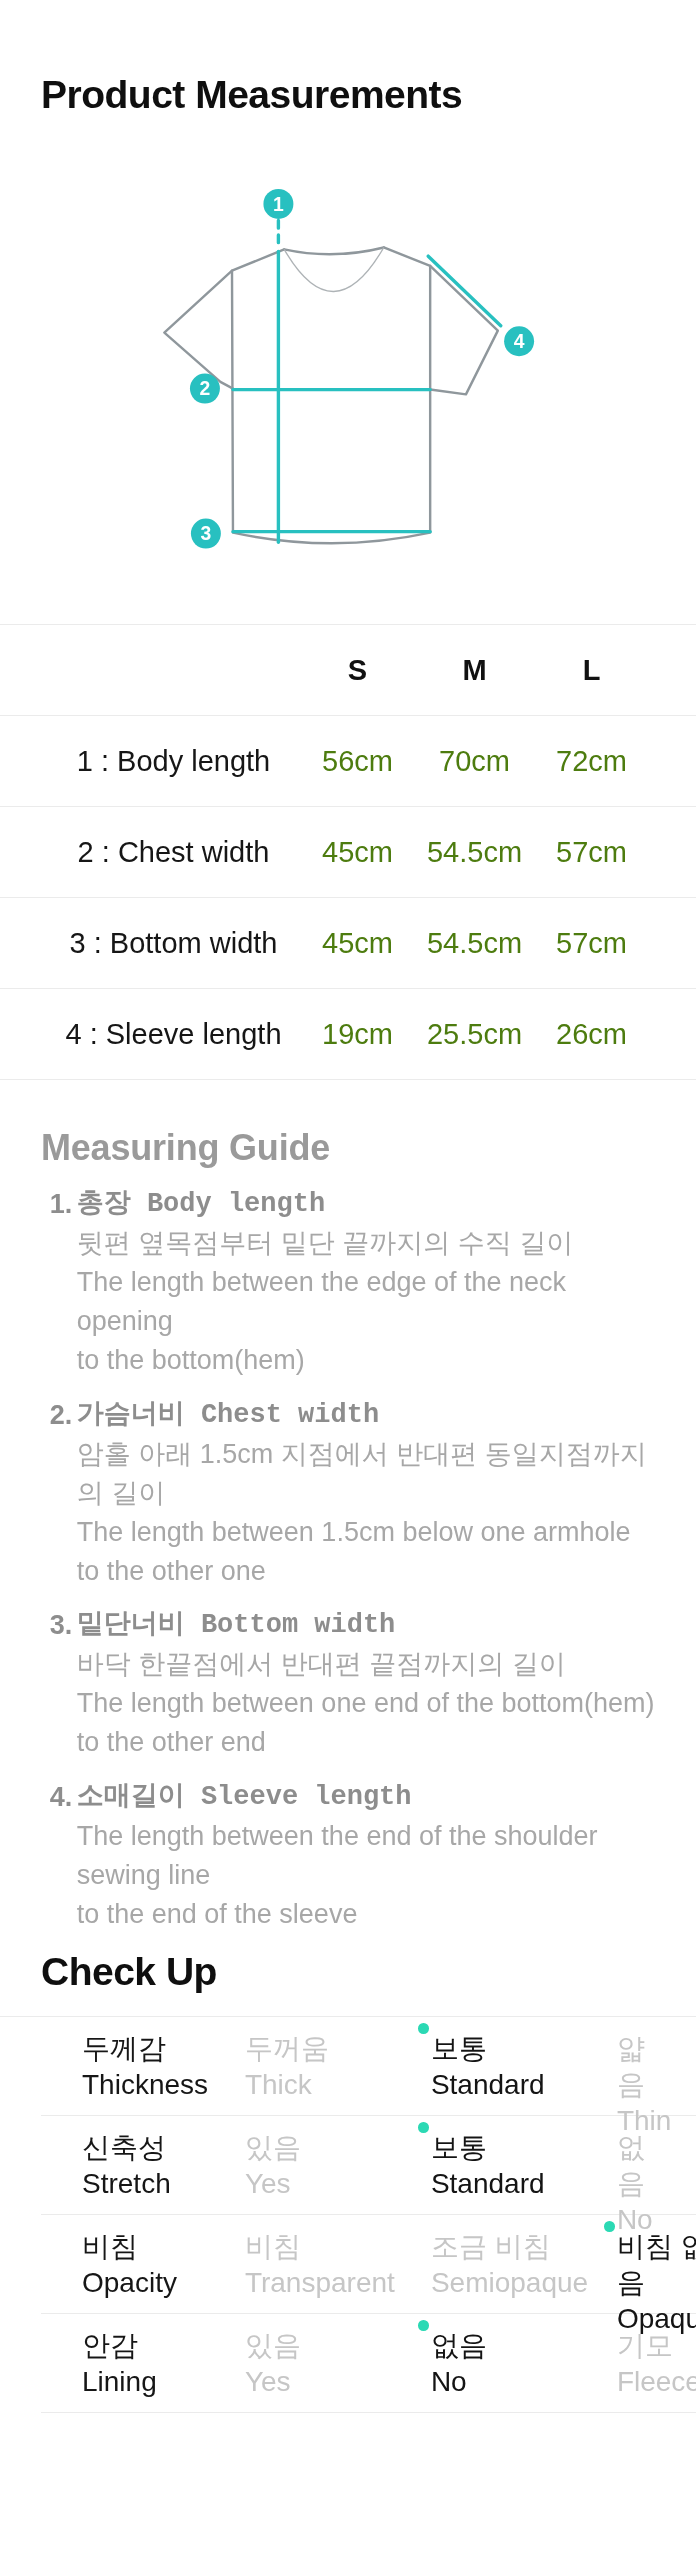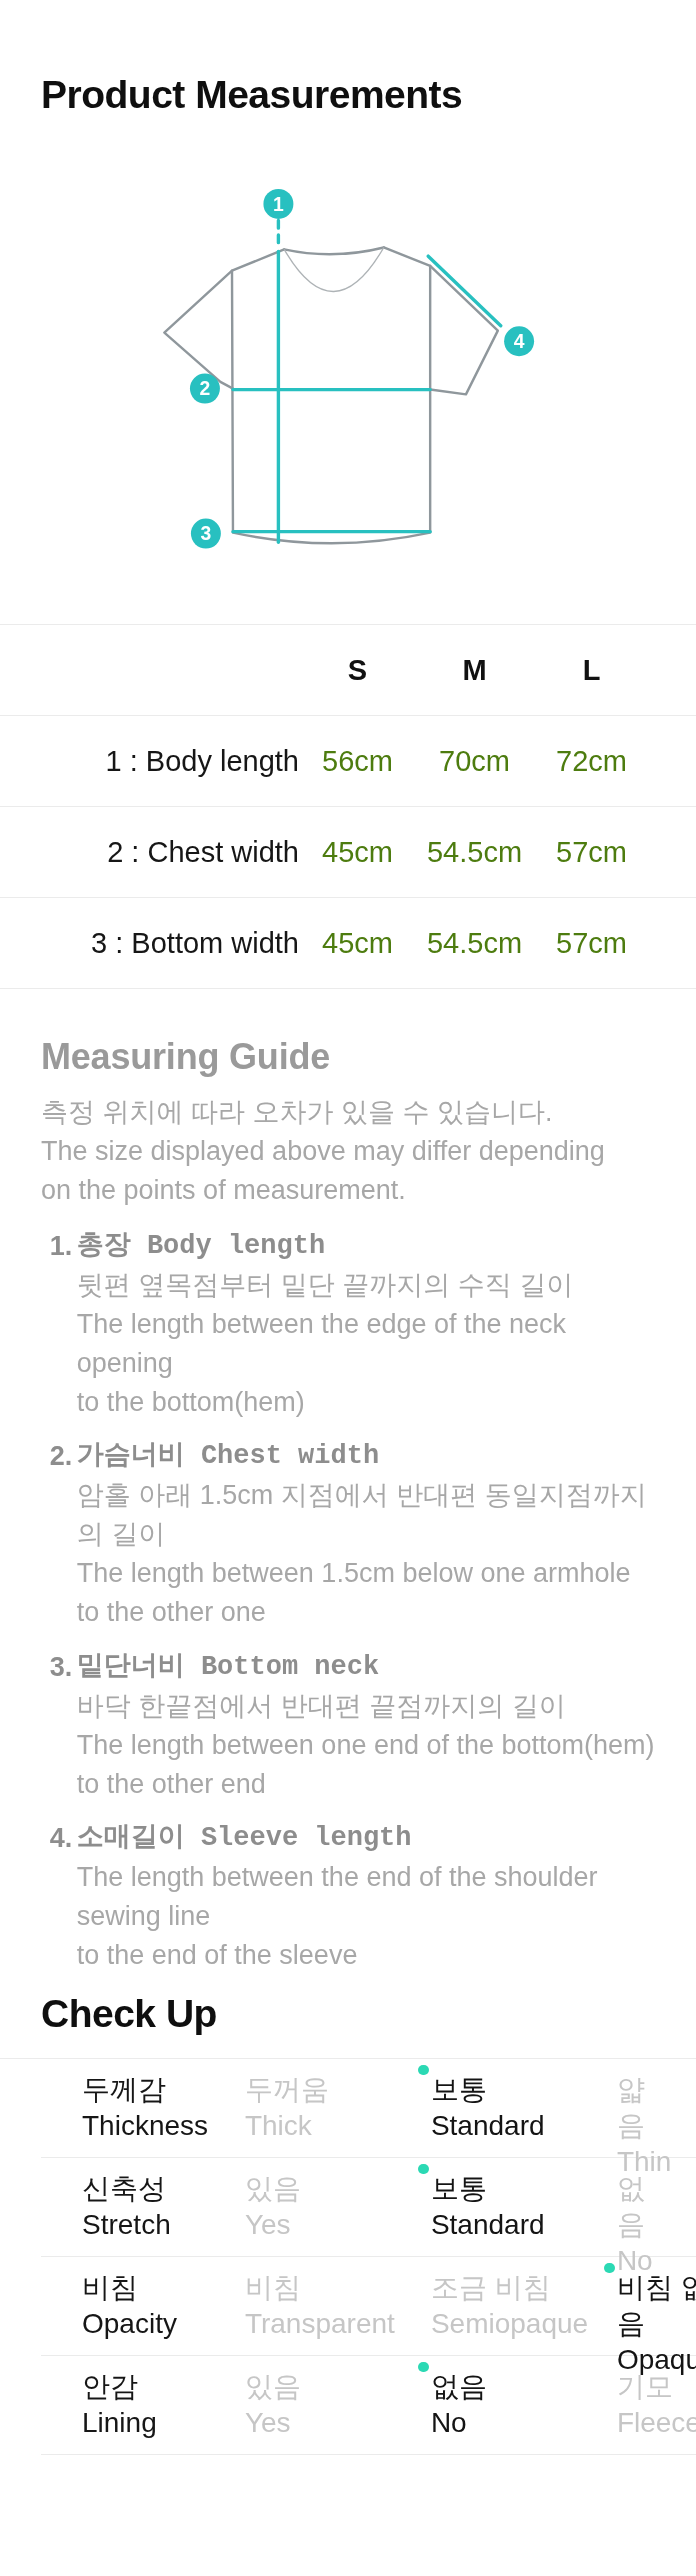--- a/index.html
+++ b/index.html
@@ -35,21 +35,21 @@
   .size-table{margin-top:44px;border-top:1.5px solid var(--line);}
   .size-row{
     display:grid;
     grid-template-columns:1fr 117px 117px 117px;
     align-items:center;
     height:91px;
     padding:0 46px 0 48px;
     border-bottom:1.5px solid var(--line);
     font-size:29px;
   }
-  .size-row .lab{text-align:right;color:#161616;}
+  .size-row .lab{text-align:center;color:#161616;}
   .size-row .val{text-align:center;color:#4d7c0f;}
   .size-row.head .val{font-weight:700;color:#111;}
   
   .guide{padding:0 41px;}
   .guide-h{
     margin-top:47px;
     font-size:36px;line-height:41px;font-weight:700;
     color:var(--heading-gray);letter-spacing:-0.2px;
   }
   .guide-intro{margin-top:15.5px;font-size:27px;line-height:39px;color:var(--guide-gray);}
@@ -148,29 +148,30 @@
       <span class="val">45cm</span>
       <span class="val">54.5cm</span>
       <span class="val">57cm</span>
     </div>
     <div class="size-row">
       <span class="lab">3 : Bottom width</span>
       <span class="val">45cm</span>
       <span class="val">54.5cm</span>
       <span class="val">57cm</span>
     </div>
+    <div class="size-row">
+      <span class="lab">4 : Sleeve length</span>
+      <span class="val">19cm</span>
+      <span class="val">25.5cm</span>
+      <span class="val">26cm</span>
+    </div>
   </div>
 
   <div class="guide">
     <div class="guide-h">Measuring Guide</div>
-    <div class="guide-intro">
-      <div>측정 위치에 따라 오차가 있을 수 있습니다.</div>
-      <div>The size displayed above may differ depending</div>
-      <div>on the points of measurement.</div>
-    </div>
     <div class="guide-list">
       <div class="g-item">
         <span class="g-num">1.</span>
         <div class="g-body">
           <div class="g-title">총장 Body length</div>
           <div class="g-line">뒷편 옆목점부터 밑단 끝까지의 수직 길이</div>
           <div class="g-line">The length between the edge of the neck opening</div>
           <div class="g-line">to the bottom(hem)</div>
         </div>
       </div>
@@ -179,21 +180,21 @@
         <div class="g-body">
           <div class="g-title">가슴너비 Chest width</div>
           <div class="g-line">암홀 아래 1.5cm 지점에서 반대편 동일지점까지의 길이</div>
           <div class="g-line">The length between 1.5cm below one armhole</div>
           <div class="g-line">to the other one</div>
         </div>
       </div>
       <div class="g-item">
         <span class="g-num">3.</span>
         <div class="g-body">
-          <div class="g-title">밑단너비 Bottom neck</div>
+          <div class="g-title">밑단너비 Bottom width</div>
           <div class="g-line">바닥 한끝점에서 반대편 끝점까지의 길이</div>
           <div class="g-line">The length between one end of the bottom(hem)</div>
           <div class="g-line">to the other end</div>
         </div>
       </div>
       <div class="g-item">
         <span class="g-num">4.</span>
         <div class="g-body">
           <div class="g-title">소매길이 Sleeve length</div>
           <div class="g-line">The length between the end of the shoulder sewing line</div>

